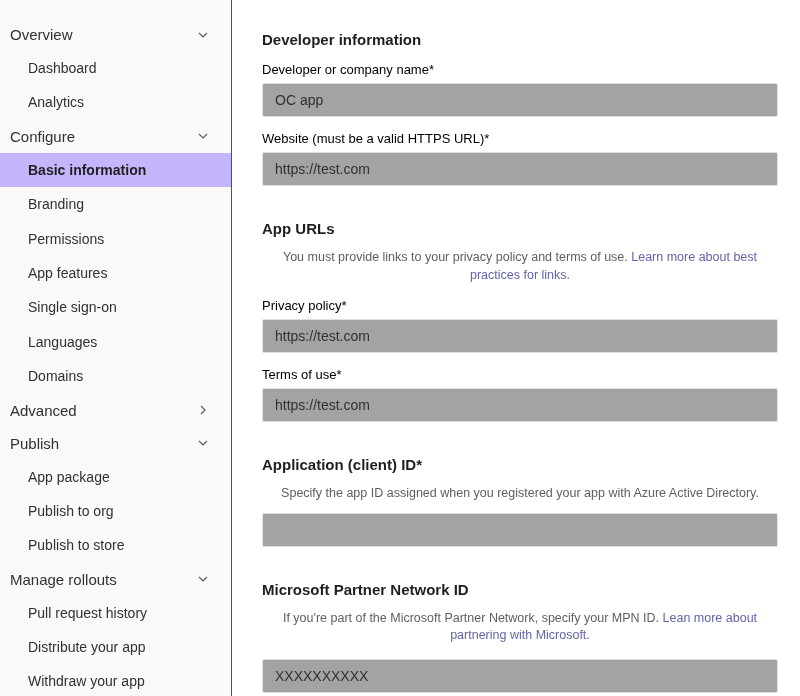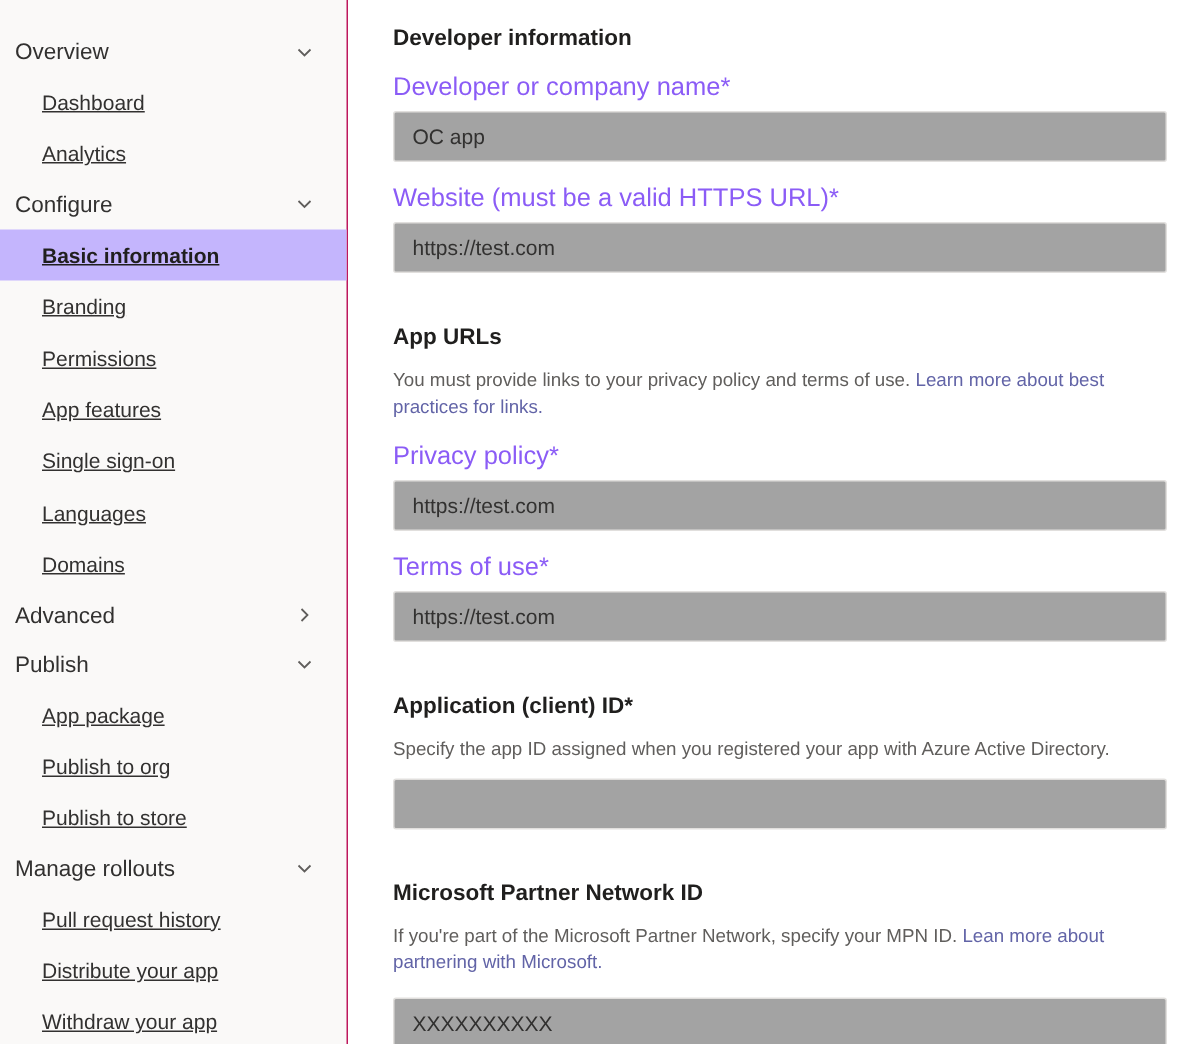--- a/index.html
+++ b/index.html
@@ -29,61 +29,61 @@
       font-size: 15px;
       color: #323130;
     }
     .nav-section-header .chev { width: 12px; height: 12px; display:inline-flex; align-items:center; justify-content:center; color:#605e5c; }
     .nav-item {
       padding: 6px 10px 6px 28px;
       font-size: 14px;
       color: #323130;
       cursor: pointer;
       line-height: 1.6;
-      text-decoration: underline;
     }
     .nav-item.active {
       background: #c4b5fd;
       font-weight: 600;
       color: #201f1e;
     }
     .main {
       flex: 1;
-      padding: 17px 22px 10px 30px;
+      padding: 31px 22px 10px 30px;
       overflow-y: auto;
     }
     .section-title {
       font-size: 15px;
       font-weight: 600;
       color: #201f1e;
       margin-bottom: 12px;
     }
     .field-label {
-      font-size: 17px;
-      color: #8b5cf6;
+      font-size: 13px;
+      color: #000000;
       margin-bottom: 6px;
       margin-top: 14px;
     }
     .text-input {
       width: 100%;
       height: 34px;
       border: 1px solid #e1dfdd;
       border-radius: 2px;
       padding: 6px 12px;
       font-size: 14px;
       font-family: inherit;
       color: #323130;
       background: #a3a3a3;
       outline: none;
     }
     .section-desc {
       font-size: 12.5px;
       color: #605e5c;
       line-height: 1.4;
       margin-bottom: 4px;
+      text-align: center;
     }
     .section-desc a, .inline-link {
       color: #6264a7;
       text-decoration: none;
       cursor: pointer;
     }
     .block { margin-bottom: 34px; }
     .block.last { margin-bottom: 0; }
     svg { display:block; }
   </style>

